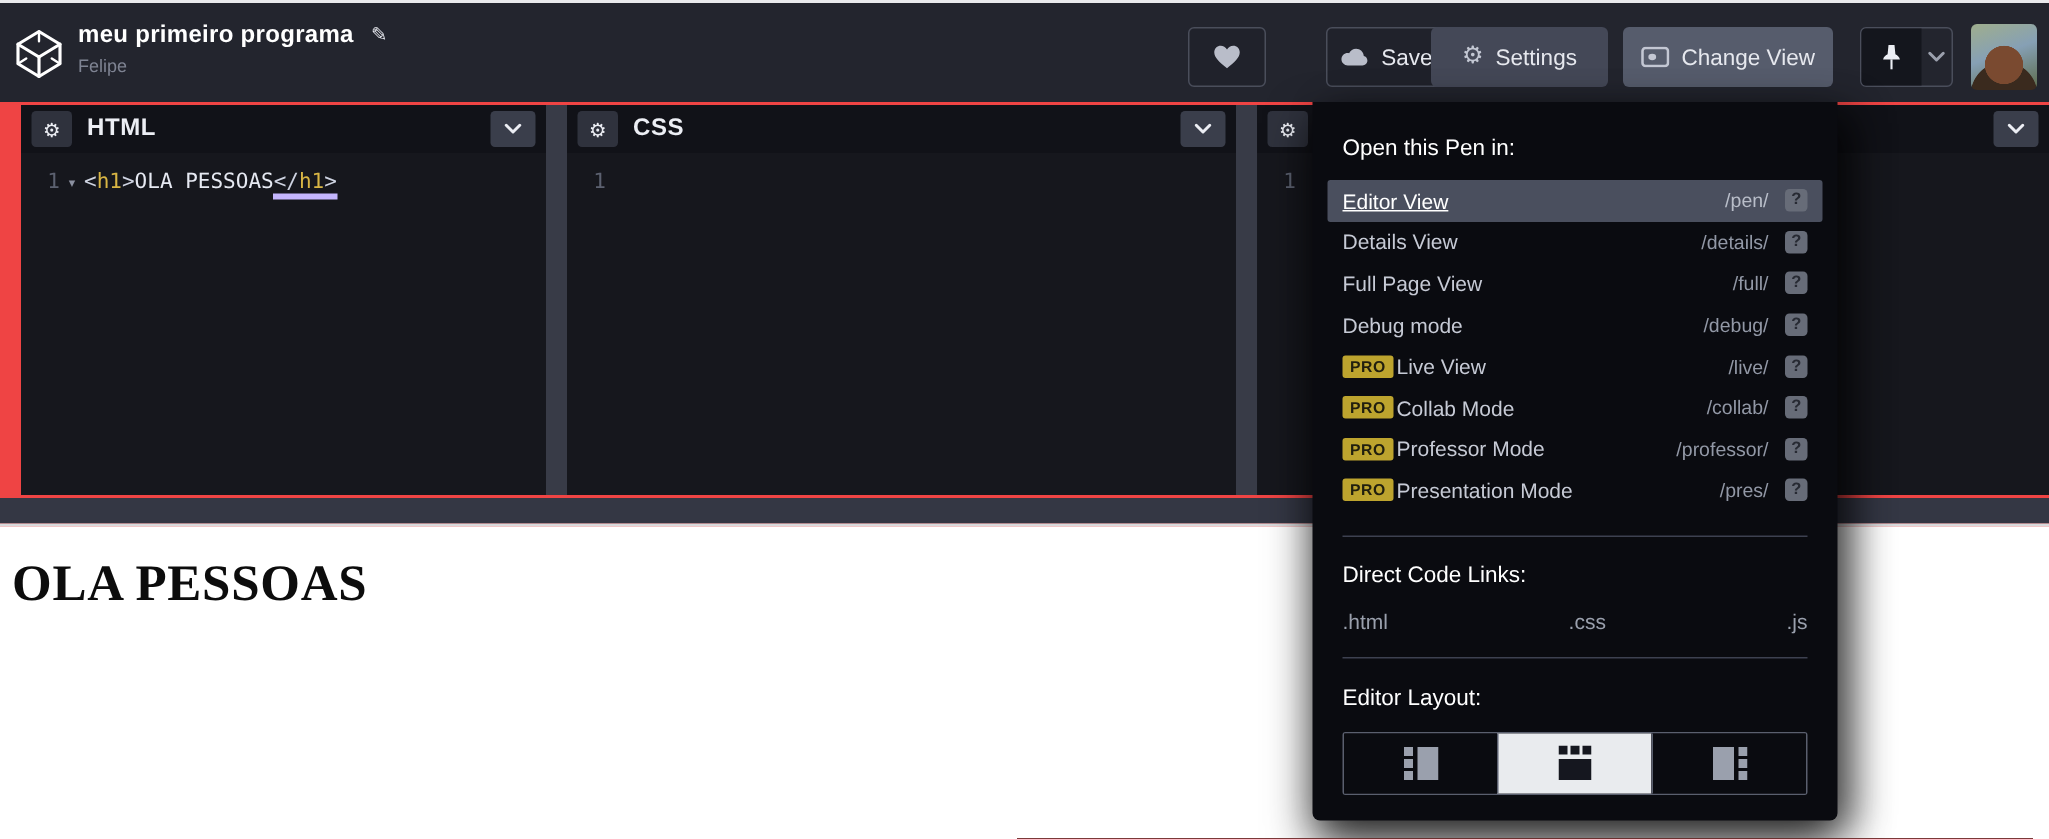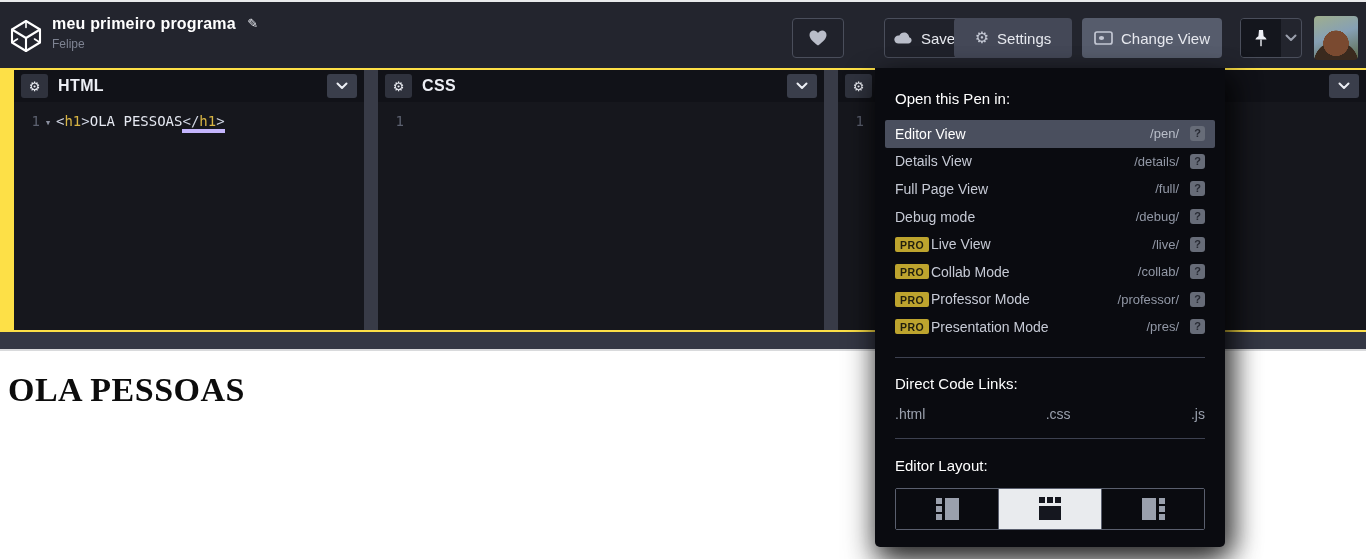--- a/index.html
+++ b/index.html
@@ -1,19 +1,19 @@
 <!DOCTYPE html>
 <html><head>
 <meta charset="utf-8">
 <style>
   * { margin:0; padding:0; box-sizing:border-box; }
   html,body { background:#000; }
   #app {
     position:relative; width:1366px; height:559px; overflow:hidden;
-    background:#fde047; font-family:"Liberation Sans",sans-serif;
+    background:#ef4444; font-family:"Liberation Sans",sans-serif;
     -webkit-font-smoothing:antialiased;
   }
   
   .top-strip { position:absolute; left:0; top:0; width:1366px; height:2px; background:#e9eaec; }
 
   
   .header { position:absolute; left:0; top:2px; width:1366px; height:66px; background:#23252e; }
   .logo { position:absolute; left:10px; top:17px; width:32px; height:34px; cursor:pointer; }
   .logo svg { width:32px; height:34px; display:block; }
   .title-block { position:absolute; left:52px; top:13px; }
@@ -89,21 +89,21 @@
     box-shadow:0 14px 30px rgba(0,0,0,.75), 12px 6px 26px rgba(0,0,0,.45);
   }
   .dd-title { font-size:15px; font-weight:normal; color:#ffffff; padding:22px 20px 0 20px; }
   .dd-menu { margin-top:13px; }
   .dd-row {
     height:27.6px; margin:0 10px; padding:0 10px; border-radius:2px;
     display:flex; align-items:center; cursor:pointer;
   }
   .dd-row.selected { background:#4a4f5e; }
   .dd-label { font-size:14px; color:#c6cad5; flex:1; display:flex; align-items:center; }
-  .dd-row.selected .dd-label { color:#ffffff; }
+  .dd-row.selected .dd-label { color:#ffffff;text-decoration:underline; }
   .pro-badge {
     background:#bda42e; color:#211f0e; font-size:10.5px; font-weight:bold;
     padding:2px 5px 1px; border-radius:2px; margin-right:2px; letter-spacing:.4px;
   }
   .dd-path { font-size:13px; color:#9298a6; margin-right:11px; }
   .dd-row.selected .dd-path { color:#b9bec9; }
   .help-dot {
     width:15px; height:15px; background:#676c78; border-radius:3px; cursor:pointer;
     color:#272a33; font-size:11px; font-weight:bold; line-height:15px; text-align:center; flex:0 0 auto;
   }

